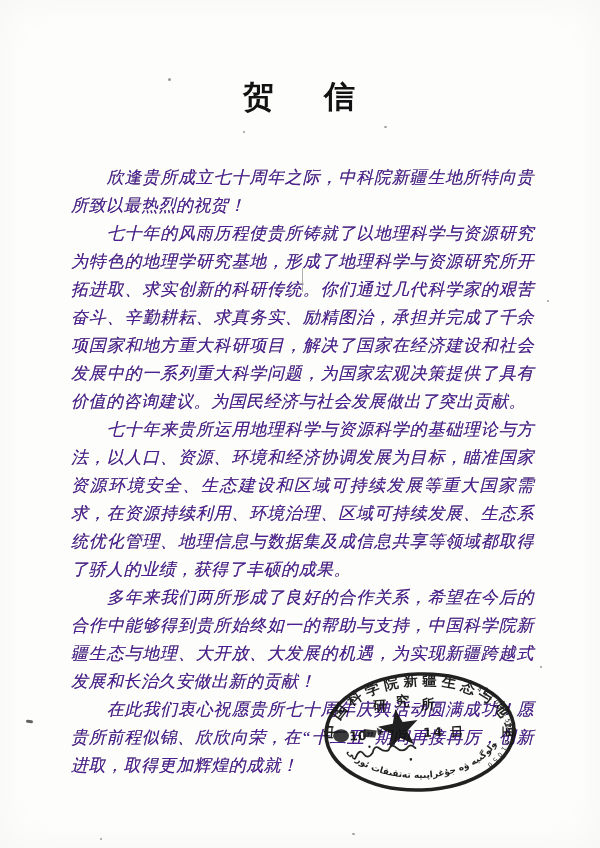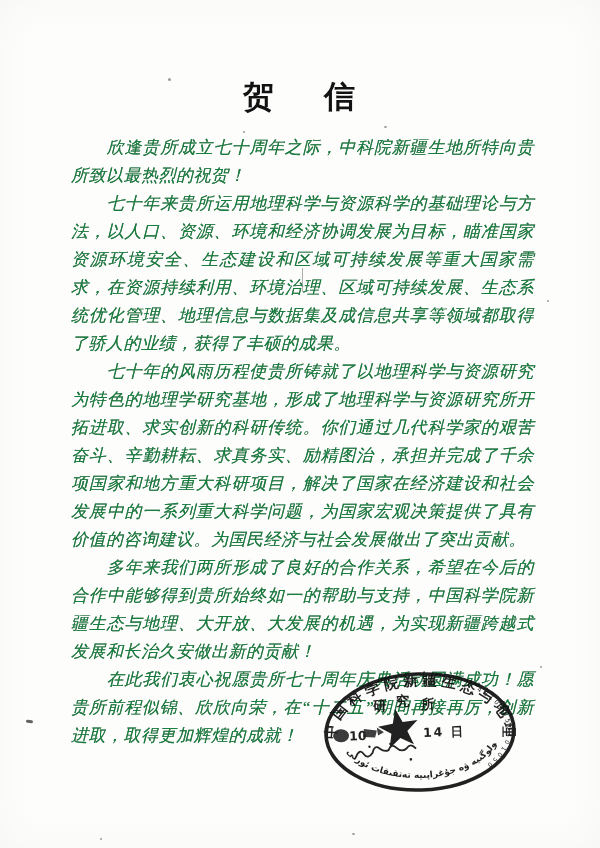--- a/index.html
+++ b/index.html
@@ -4,21 +4,21 @@
 <style>
   html,body{margin:0;padding:0;}
   body{width:600px;height:848px;background:#f4f4f2;font-family:"Liberation Serif","DejaVu Serif",serif;}
   .page{position:relative;width:600px;height:848px;background:#fdfdfc;overflow:hidden;
         box-shadow:inset 0 0 40px rgba(0,0,0,0.03);}
   
   .title{position:absolute;top:76px;left:0;width:100%;display:flex;justify-content:center;gap:48px;
          font-family:"DejaVu Sans","Liberation Sans",sans-serif;font-weight:900;
          font-size:31px;color:#121212;letter-spacing:2px;}
   
-  .body-text{position:absolute;left:71px;top:134px;width:463px;color:#15803d;}
+  .body-text{position:absolute;left:71px;top:164px;width:463px;color:#4c1d95;}
   .body-text p{margin:0;font-size:17px;line-height:28px;text-align:justify;
                text-indent:2.1em;font-style:italic;letter-spacing:0.5px;
                text-shadow:0 0 0.5px rgba(20,20,20,0.6);}
   
   .stamp{position:absolute;left:322px;top:669px;width:196px;height:128px;
          transform:rotate(-2deg);opacity:0.93;}
   .stamp svg{width:100%;height:100%;}
   .stamp text{font-family:"DejaVu Sans","Liberation Sans",sans-serif;fill:#101010;}
   
   .speck{position:absolute;background:#4a4a4a;border-radius:50%;opacity:0.55;}
@@ -37,22 +37,22 @@
 
 <div class="page">
 
   <div class="title">
     <span>贺</span>
     <span>信</span>
   </div>
 
   <div class="body-text">
     <p>欣逢贵所成立七十周年之际，中科院新疆生地所特向贵所致以最热烈的祝贺！</p>
+    <p>七十年的风雨历程使贵所铸就了以地理科学与资源研究为特色的地理学研究基地，形成了地理科学与资源研究所开拓进取、求实创新的科研传统。你们通过几代科学家的艰苦奋斗、辛勤耕耘、求真务实、励精图治，承担并完成了千余项国家和地方重大科研项目，解决了国家在经济建设和社会发展中的一系列重大科学问题，为国家宏观决策提供了具有价值的咨询建议。为国民经济与社会发展做出了突出贡献。</p>
     <p>七十年来贵所运用地理科学与资源科学的基础理论与方法，以人口、资源、环境和经济协调发展为目标，瞄准国家资源环境安全、生态建设和区域可持续发展等重大国家需求，在资源持续利用、环境治理、区域可持续发展、生态系统优化管理、地理信息与数据集及成信息共享等领域都取得了骄人的业绩，获得了丰硕的成果。</p>
-    <p>七十年的风雨历程使贵所铸就了以地理科学与资源研究为特色的地理学研究基地，形成了地理科学与资源研究所开拓进取、求实创新的科研传统。你们通过几代科学家的艰苦奋斗、辛勤耕耘、求真务实、励精图治，承担并完成了千余项国家和地方重大科研项目，解决了国家在经济建设和社会发展中的一系列重大科学问题，为国家宏观决策提供了具有价值的咨询建议。为国民经济与社会发展做出了突出贡献。</p>
     <p>多年来我们两所形成了良好的合作关系，希望在今后的合作中能够得到贵所始终如一的帮助与支持，中国科学院新疆生态与地理、大开放、大发展的机遇，为实现新疆跨越式发展和长治久安做出新的贡献！</p>
     <p>在此我们衷心祝愿贵所七十周年庆典活动圆满成功！愿贵所前程似锦、欣欣向荣，在“十二五”期间再接再厉，创新进取，取得更加辉煌的成就！</p>
   </div>
 
   <div class="stamp">
     <svg viewBox="0 0 196 128" xmlns="http://www.w3.org/2000/svg">
 
       <ellipse cx="98" cy="63" rx="94" ry="58" fill="none" stroke="#111" stroke-width="3.6"></ellipse>
 
       <path id="arcTop" d="M 15.3,71.2 A 84,47 0 1 1 180.7,71.2" fill="none"></path>

